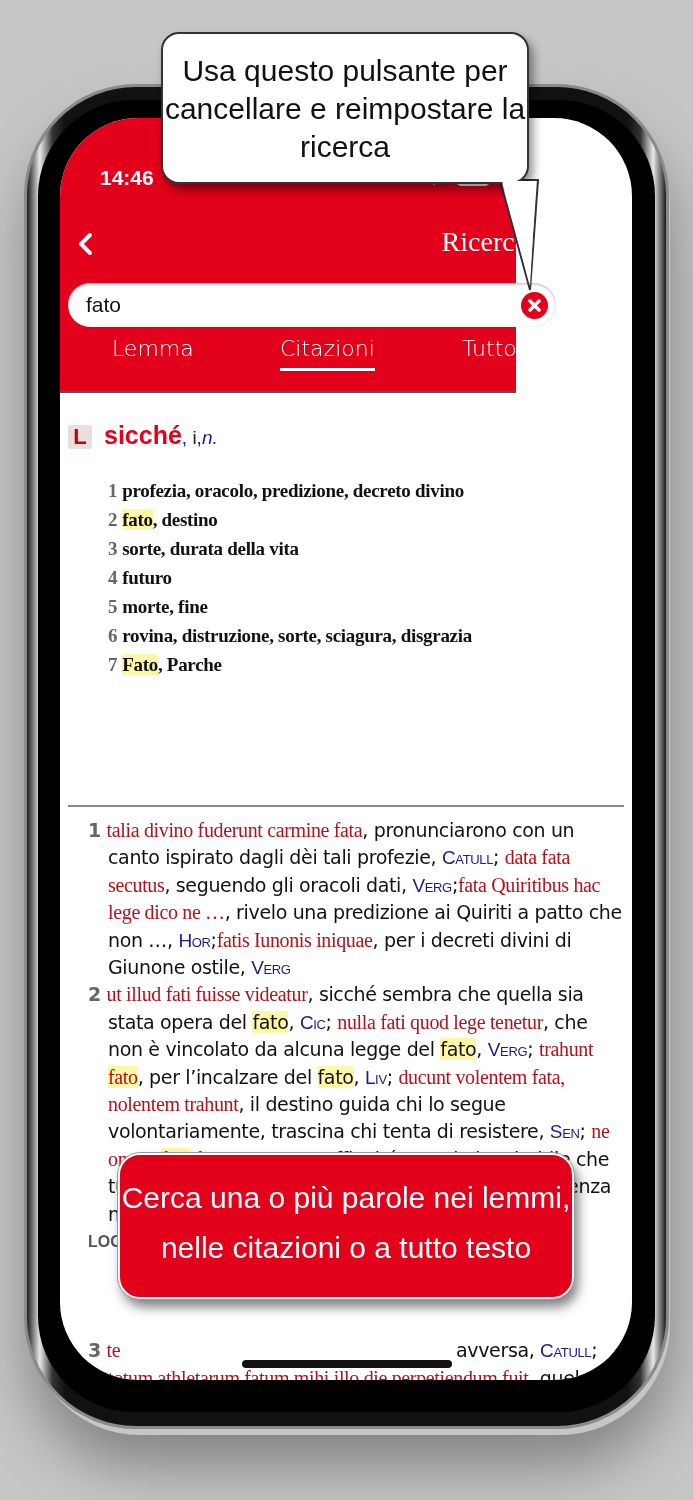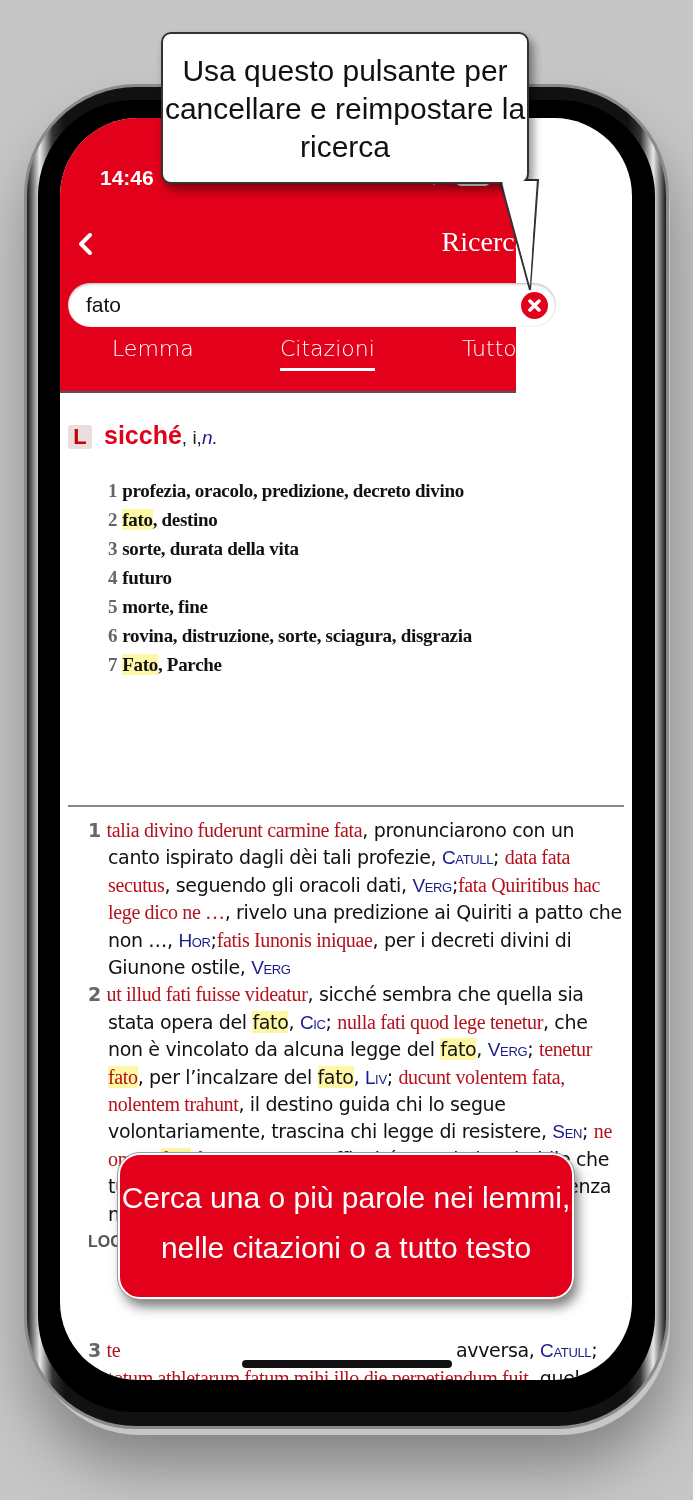--- a/index.html
+++ b/index.html
@@ -52,21 +52,21 @@
 
   .cits { position: absolute; left: 8px; top: 422px; width: 556px; }
   .cit { font-size: 19px; line-height: 27.4px; padding-left: 40px; text-indent: -20px; letter-spacing: -0.35px; }
   .cit .num { color: #666; font-weight: bold; }
   .lat { font-family: "Liberation Serif", serif; color: #b3121c; font-size: 20px; }
   .auth { color: #1a1a8c; font-variant: small-caps; font-family: "Liberation Sans", sans-serif; }
   .loc { font-family: "Liberation Sans", sans-serif; font-weight: bold; color: #555; font-size: 16px; padding-left: 20px; line-height: 27px; }
 
   .home-bar { position: absolute; left: 182px; top: 1242px; width: 210px; height: 8px; background: #111; border-radius: 4px; }
 
-  .bubble { position: absolute; left: 161px; top: 32px; width: 368px; height: 152px; background: #fff; border: 2px solid #333; border-radius: 10px; box-shadow: 4px 6px 10px rgba(0,0,0,0.45); }
+  .bubble { position: absolute; left: 161px; top: 32px; width: 368px; height: 152px; background: #fff; border: 2px solid #333; border-radius: 18px; box-shadow: 4px 6px 10px rgba(0,0,0,0.45); }
   .bubble-text { position: absolute; left: 0; top: 18px; width: 100%; text-align: center; font-size: 30px; line-height: 38px; color: #111; font-family: "Liberation Sans", sans-serif; }
   .bubble-tail { position: absolute; left: 0; top: 0; }
 
   .callout { position: absolute; left: 118px; top: 1153px; width: 456px; height: 146px; background: #e2001a; border: 2px solid #fff; outline: 1px solid #999; border-radius: 22px; box-shadow: 4px 8px 12px rgba(0,0,0,0.5); }
   .callout-text { position: absolute; left: 0; top: 18px; width: 100%; text-align: center; font-size: 30px; line-height: 50px; color: #fff; font-family: "Liberation Sans", sans-serif; }
 </style>
 </head>
 <body>
 
 <div class="phone-shadow"></div>
@@ -152,22 +152,22 @@
     <div class="cits">
       <div class="cit">
         <span class="num">1</span>
         <span class="lat">talia divino fuderunt carmine fata</span><span>, pronunciarono con un canto ispirato dagli dèi tali profezie, </span><span class="auth">Catull</span>;
         <span class="lat">data fata secutus</span><span>, seguendo gli oracoli dati, </span><span class="auth">Verg</span>;<span class="lat">fata Quiritibus hac lege dico ne …</span><span>, rivelo una predizione ai Quiriti a patto che non …, </span><span class="auth">Hor</span>;<span class="lat">fatis Iunonis iniquae</span><span>, per i decreti divini di Giunone ostile, </span><span class="auth">Verg</span>
       </div>
       <div class="cit">
         <span class="num">2</span>
         <span class="lat">ut illud fati fuisse videatur</span><span>, sicché sembra che quella sia stata opera del </span><span class="hl">fato</span>, <span class="auth">Cic</span>;
         <span class="lat">nulla fati quod lege tenetur</span><span>, che non è vincolato da alcuna legge del </span><span class="hl">fato</span>, <span class="auth">Verg</span>;
-        <span class="lat">tenetur </span><span class="lat hl">fato</span><span>, per l’incalzare del </span><span class="hl">fato</span>, <span class="auth">Liv</span>;
-        <span class="lat">ducunt volentem fata, nolentem trahunt</span><span>, il destino guida chi lo segue volontariamente, trascina chi legge di resistere, </span><span class="auth">Sen</span>;
+        <span class="lat">trahunt </span><span class="lat hl">fato</span><span>, per l’incalzare del </span><span class="hl">fato</span>, <span class="auth">Liv</span>;
+        <span class="lat">ducunt volentem fata, nolentem trahunt</span><span>, il destino guida chi lo segue volontariamente, trascina chi tenta di resistere, </span><span class="auth">Sen</span>;
         <span class="lat">ne omnia </span><span class="lat hl">fato</span><span class="lat"> fieri sit necesse</span><span>, affinché non sia inevitabile che tutto accada per volere del </span><span class="hl">fato</span>, <span class="auth">Cic</span>;
         <span class="lat">sine ullo </span><span class="lat hl">fato</span><span>, senza nessun volere del </span><span class="hl">fato</span>, <span class="auth">Cic</span>
       </div>
       <div class="loc">LOC</div>
       <div style="height:82px"></div>
       <div class="cit">
         <span class="num">3</span>
         <span class="lat">te</span><span style="display:inline-block;width:330px"></span><span> avversa, </span><span class="auth">Catull</span>;
         <span class="lat">totum athletarum fatum mihi illo die perpetiendum fuit</span><span>, quel giorno ho dovuto sopportare tutta la sorte degli atleti, </span>;
         

